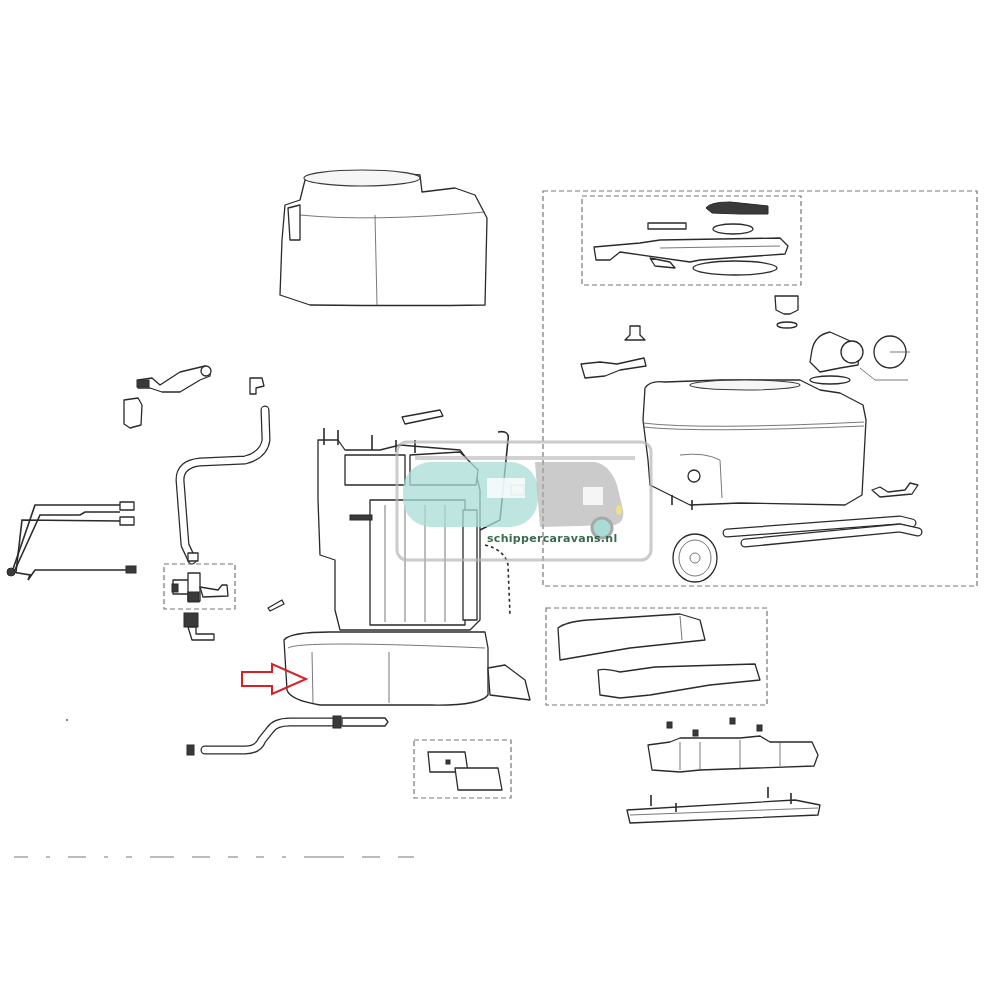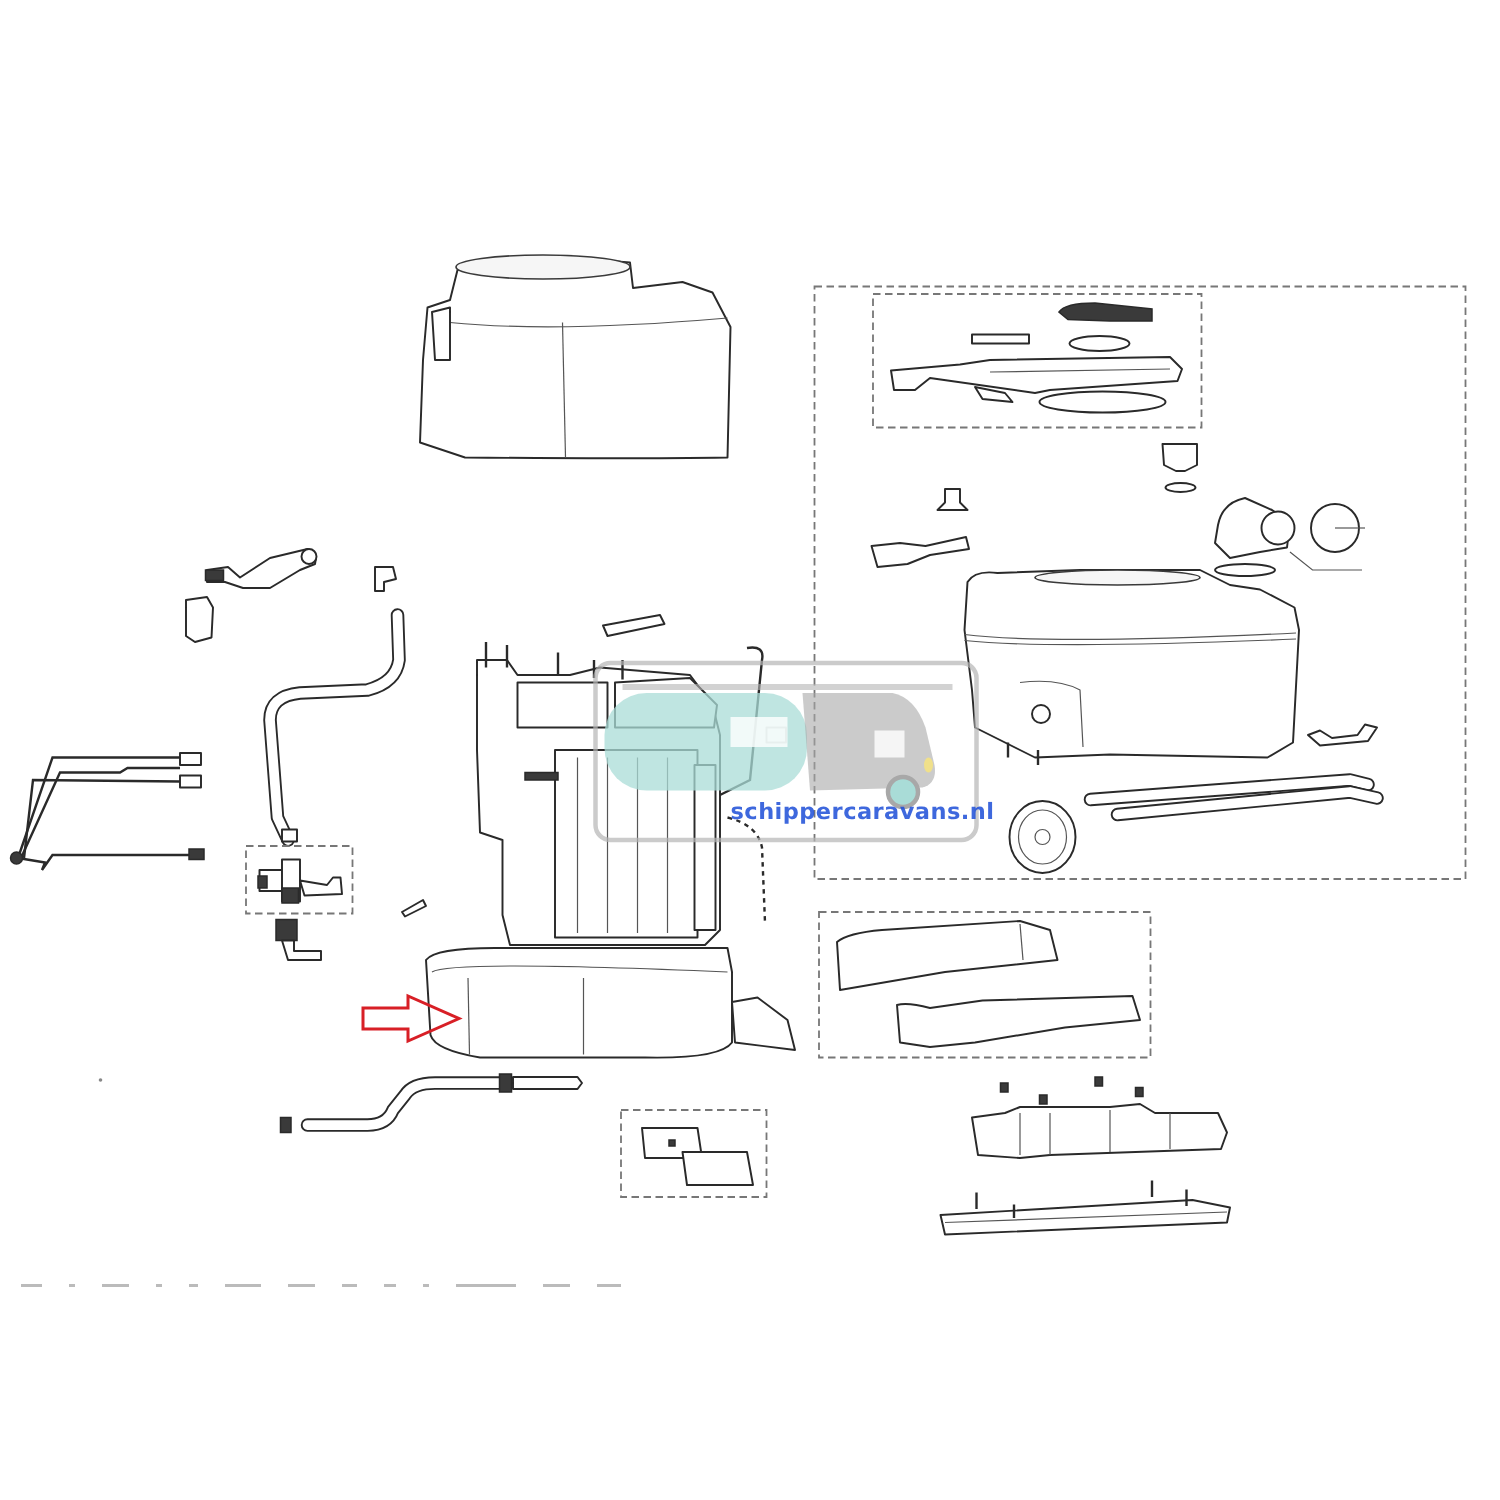--- a/index.html
+++ b/index.html
@@ -7,21 +7,21 @@
   #canvas{position:absolute;left:0;top:0;width:1000px;height:1000px;}
   .part{fill:#ffffff;stroke:#2a2a2a;stroke-width:1.3;stroke-linejoin:round;}
   .part-light{fill:#f6f6f6;stroke:#3a3a3a;stroke-width:1.1;}
   .thin{fill:none;stroke:#555;stroke-width:0.8;}
   .dark{fill:#3a3a3a;stroke:#2a2a2a;stroke-width:1;}
   .dash-box{fill:none;stroke:#777;stroke-width:1.2;stroke-dasharray:5 3;}
   .wire{fill:none;stroke:#2a2a2a;stroke-width:1.6;}
   .tube{fill:none;stroke:#2a2a2a;stroke-width:9;stroke-linecap:round;stroke-linejoin:round;}
   .tube-in{fill:none;stroke:#ffffff;stroke-width:6.5;stroke-linecap:round;stroke-linejoin:round;}
   .watermark{position:absolute;left:395px;top:440px;width:258px;height:122px;pointer-events:none;}
-  .wm-text{position:absolute;left:487px;top:532px;font-family:"DejaVu Sans",sans-serif;font-size:15px;color:#1d4ed8;letter-spacing:0.3px;font-weight:bold;opacity:0.85;}
+  .wm-text{position:absolute;left:487px;top:532px;font-family:"DejaVu Sans",sans-serif;font-size:11px;color:#14532d;letter-spacing:0.3px;font-weight:bold;opacity:0.85;}
   .footer-strip{position:absolute;left:14px;top:846px;width:560px;height:6px;}
   .footer-strip span{display:inline-block;height:2px;background:#bbb;margin-right:18px;vertical-align:middle;}
 </style>
 </head>
 <body>
 
 <svg id="canvas" viewBox="0 0 1000 1000" xmlns="http://www.w3.org/2000/svg">
 
   <g>
     <path class="part" d="M285 205 L300 200 L305 180 Q350 168 420 175 L422 192 L455 188 L475 195 L487 218 L485 305 Q420 306 310 305 L280 295 L282 240 Z"></path>

